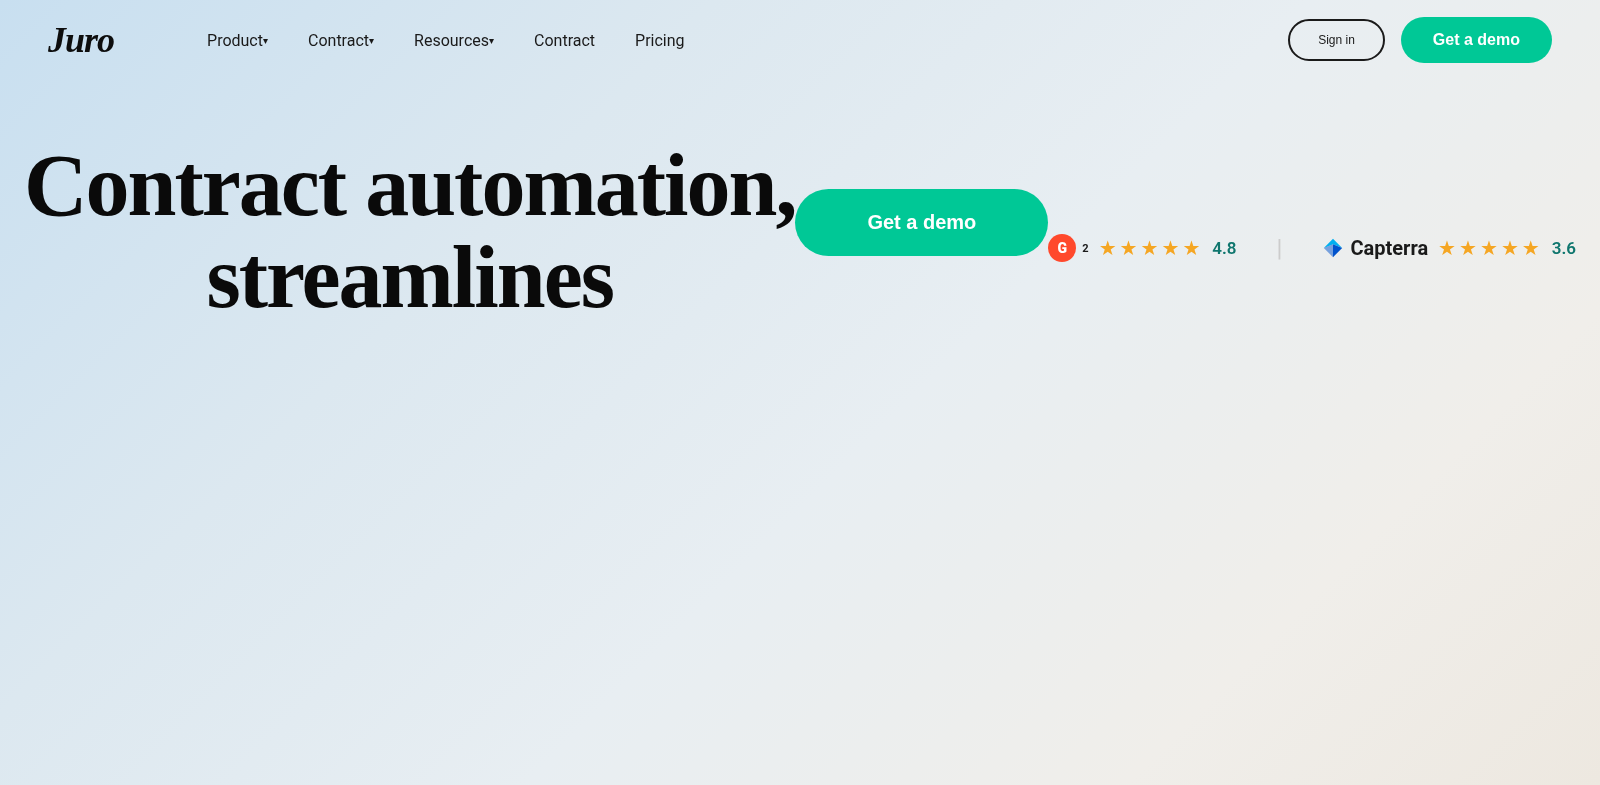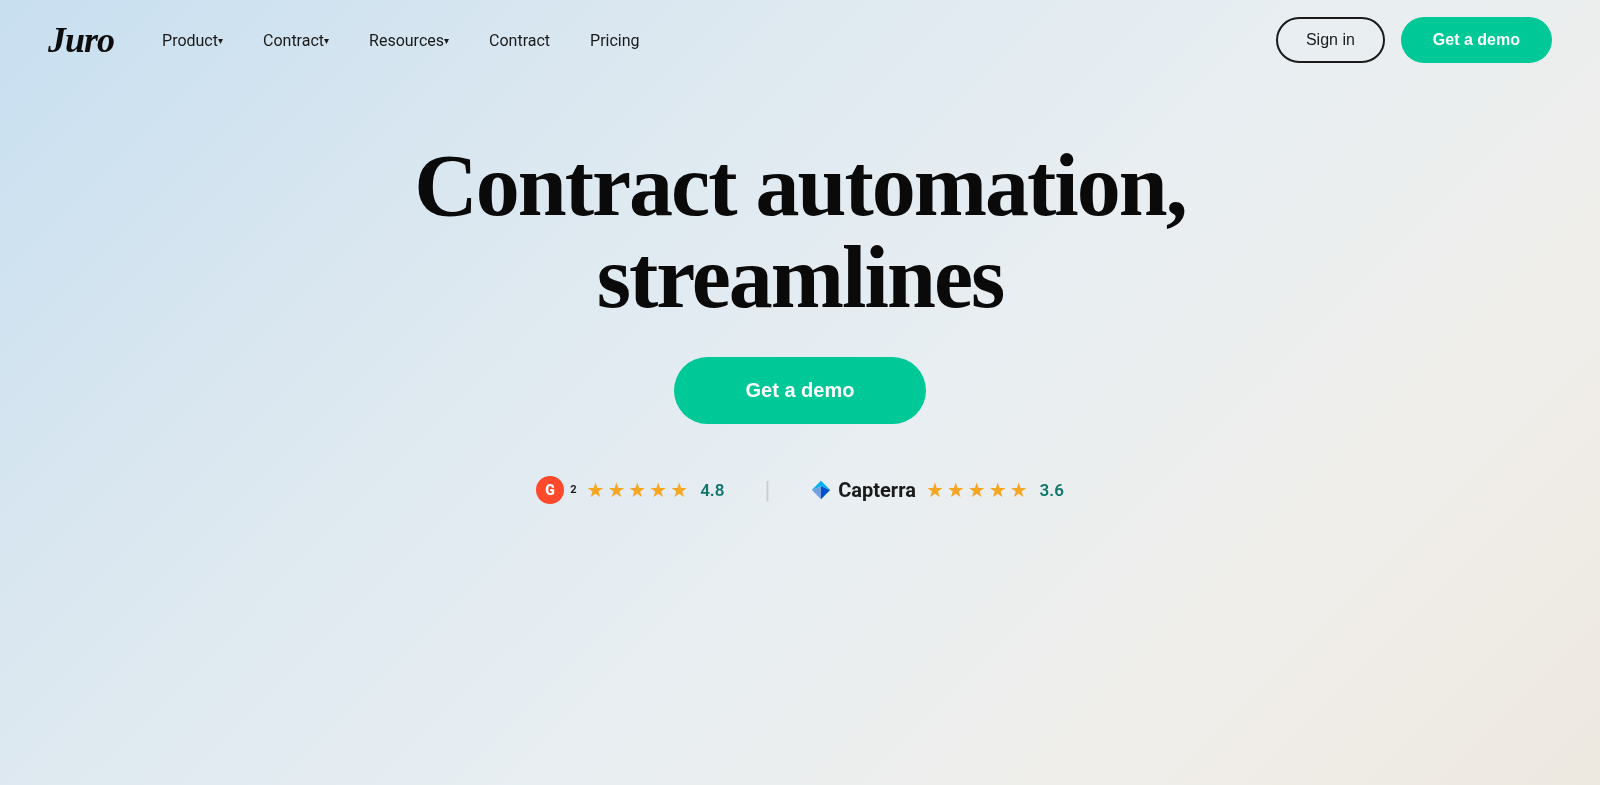--- a/index.html
+++ b/index.html
@@ -24,21 +24,21 @@
       height: 80px;
       position: relative;
       z-index: 10;
     }
 
     .logo {
       font-size: 36px;
       font-weight: 800;
       color: #0d0d0d;
       letter-spacing: -1px;
-      margin-right: 28px;
+      margin-right: 73px;
       font-style: italic;
       font-family: Georgia, serif;
     }
 
     .nav-links {
       display: flex;
       align-items: center;
       gap: 0;
       flex: 1;
     }
@@ -64,41 +64,41 @@
       align-items: center;
       gap: 16px;
       margin-left: auto;
     }
 
     .btn-signin {
       padding: 12px 28px;
       border: 2px solid #1a1a1a;
       border-radius: 50px;
       background: transparent;
-      font-size: 16px;
+      font-size: 12px;
       font-weight: 500;
       color: #1a1a1a;
       cursor: pointer;
     }
 
     .btn-demo-nav {
       padding: 14px 32px;
       border-radius: 50px;
       background: #00c896;
       border: none;
       font-size: 16px;
       font-weight: 600;
       color: #fff;
       cursor: pointer;
     }
 
     
     .hero {
       display: flex;
-      flex-direction: column;
+      flex-direction: row;
       align-items: center;
       justify-content: center;
       padding: 60px 20px 40px;
       text-align: center;
     }
 
     .hero-title {
       font-size: 88px;
       font-weight: 900;
       color: #0a0a0a;

